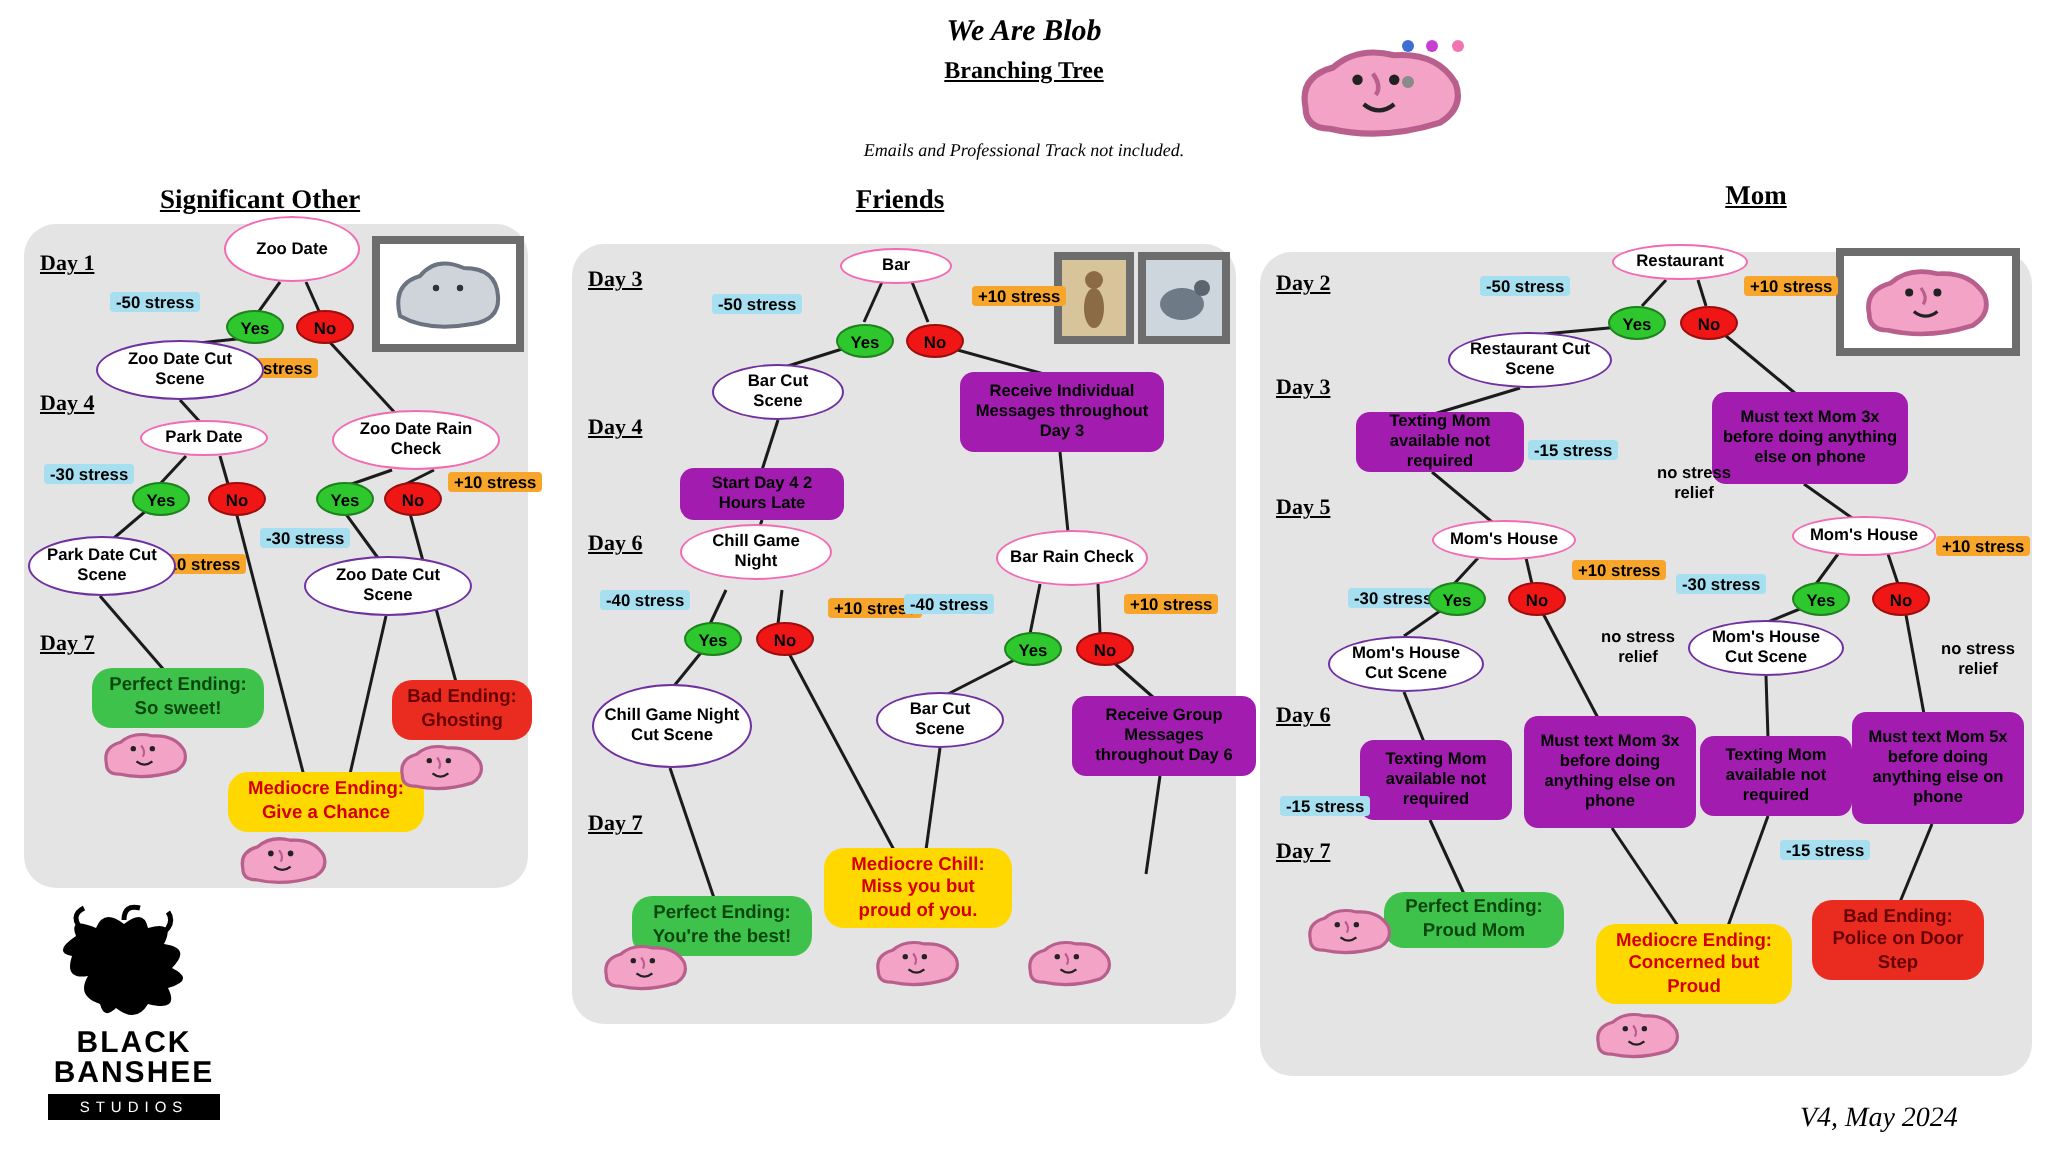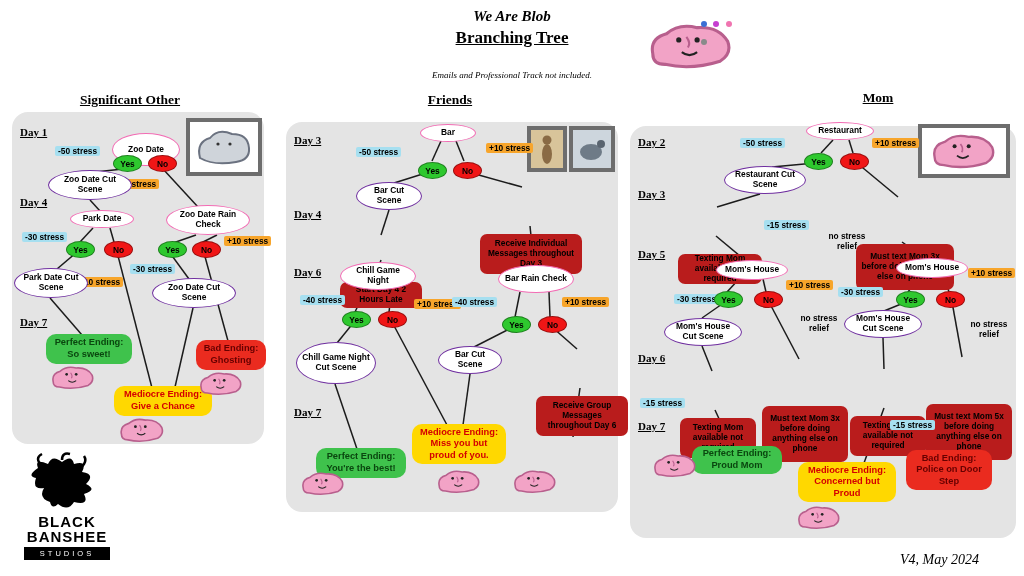--- a/index.html
+++ b/index.html
@@ -15,31 +15,31 @@
         font-weight:bold;font-size:8.4px;line-height:1.15;border-radius:50%;padding:1px 5px;box-sizing:border-box;}
   .pink{border:1.6px solid #f26cb4;}
   .purple{border:1.8px solid #7030a0;}
   .yn{display:flex;align-items:center;justify-content:center;font-weight:bold;font-size:8.4px;
       border-radius:50%;width:27px;height:15px;border:1px solid rgba(0,0,0,.35);}
   .yes{background:#2ec82e;}
   .no{background:#f01616;}
   .chip{font-weight:bold;font-size:8.4px;padding:0 3px;border-radius:2px;white-space:nowrap;}
   .blue{background:#a6dff0;}
   .orange{background:#f7a52b;}
-  .pbox{background:#b91c1c;border-radius:7px;font-weight:bold;font-size:8.3px;text-align:center;
-        padding:2px 4px;box-sizing:border-box;line-height:1.2;display:flex;align-items:center;justify-content:center;margin-top:48px;}
+  .pbox{background:#a21caf;border-radius:7px;font-weight:bold;font-size:8.3px;text-align:center;
+        padding:2px 4px;box-sizing:border-box;line-height:1.2;display:flex;align-items:center;justify-content:center;}
   .endbox{border-radius:10px;font-weight:bold;font-size:9.3px;text-align:center;padding:3px 6px;
           box-sizing:border-box;line-height:1.25;display:flex;align-items:center;justify-content:center;}
   .egreen{background:#3fc24c;color:#0a470f;}
   .eyellow{background:#ffd800;color:#d40000;}
   .ered{background:#ea2b1f;color:#670000;}
   .notelbl{font-weight:bold;font-size:8.3px;text-align:center;line-height:1.2;background:#fff0;}
   .photo{border:4px solid #6d6d6d;background:#fff;display:flex;align-items:center;justify-content:center;box-sizing:border-box;}
   .htitle{font-family:"Liberation Serif",serif;font-style:italic;font-weight:bold;font-size:15px;text-align:center;}
-  .hsub{font-family:"Liberation Serif",serif;font-weight:bold;font-size:17px;text-decoration:underline;text-align:center;}
+  .hsub{font-family:"Liberation Serif",serif;font-weight:bold;font-size:12px;text-decoration:underline;text-align:center;}
   .hnote{font-family:"Liberation Serif",serif;font-style:italic;font-size:9px;text-align:center;margin-top:19px;}
   .hver{font-family:"Liberation Serif",serif;font-style:italic;font-size:14px;text-align:left;}
   .logoword{font-weight:900;font-size:15px;letter-spacing:1px;text-align:center;line-height:1.0;}
   .studios{background:#000;color:#fff;font-size:7.5px;letter-spacing:3px;text-align:center;padding:2px 0;}
   .dot{width:6px;height:6px;border-radius:50%;display:inline-block;margin:1px;}
 </style>
 </head>
 <body>
 
 <div class="canvas">
@@ -137,21 +137,21 @@
   </div>
 
   <div class="el ptitle" style="left:55px;top:92px;width:150px">Significant Other</div>
   <div class="el ptitle" style="left:410px;top:92px;width:80px">Friends</div>
   <div class="el ptitle" style="left:840px;top:90px;width:76px">Mom</div>
 
   <div class="el day" style="left:20px;top:126px">Day 1</div>
   <div class="el day" style="left:20px;top:196px">Day 4</div>
   <div class="el day" style="left:20px;top:316px">Day 7</div>
 
-  <div class="el node pink" style="left:112px;top:133px;width:68px;height:33px">Zoo Date</div>
+  <div class="el node pink" style="left:112px;top:108px;width:68px;height:33px">Zoo Date</div>
   <div class="el photo" style="left:186px;top:118px;width:76px;height:58px">
     <svg width="60" height="42" viewBox="0 0 60 42">
       <path d="M6 32 Q2 16 16 12 Q24 2 38 8 Q54 8 55 22 Q56 34 42 36 Q20 40 6 32 Z" fill="#cfd4da" stroke="#6b7280" stroke-width="2"></path>
       <circle cx="24" cy="18" r="1.6" fill="#333"></circle>
         <circle cx="36" cy="18" r="1.6" fill="#333"></circle>
     </svg>
   </div>
   <div class="el chip blue" style="left:55px;top:146px">-50 stress</div>
   <div class="el yn yes" style="left:113px;top:155px">Yes</div>
   <div class="el yn no" style="left:148px;top:155px">No</div>
@@ -218,21 +218,21 @@
   <div class="el chip orange" style="left:414px;top:299px">+10 stress</div>
   <div class="el chip blue" style="left:452px;top:297px">-40 stress</div>
   <div class="el yn yes" style="left:502px;top:316px">Yes</div>
   <div class="el yn no" style="left:538px;top:316px">No</div>
   <div class="el chip orange" style="left:562px;top:297px">+10 stress</div>
   <div class="el node purple" style="left:296px;top:342px;width:80px;height:42px">Chill Game Night Cut Scene</div>
   <div class="el node purple" style="left:438px;top:346px;width:64px;height:28px">Bar Cut Scene</div>
   <div class="el pbox" style="left:536px;top:348px;width:92px;height:40px">Receive Group Messages throughout Day 6</div>
 
   <div class="el endbox egreen" style="left:316px;top:448px;width:90px;height:30px">Perfect Ending: You're the best!</div>
-  <div class="el endbox eyellow" style="left:412px;top:424px;width:94px;height:40px">Mediocre Ending: Miss you but proud of you.</div>
+  <div class="el endbox eyellow" style="left:412px;top:424px;width:94px;height:40px">Mediocre Chill: Miss you but proud of you.</div>
   <svg class="el" style="left:300px;top:470px" width="46" height="27" viewBox="0 0 56 34">
       <use href="#blobfish"></use>
     </svg>
   <svg class="el" style="left:436px;top:468px" width="46" height="27" viewBox="0 0 56 34">
       <use href="#blobfish"></use>
     </svg>
   <svg class="el" style="left:512px;top:468px" width="46" height="27" viewBox="0 0 56 34">
       <use href="#blobfish"></use>
     </svg>
 

